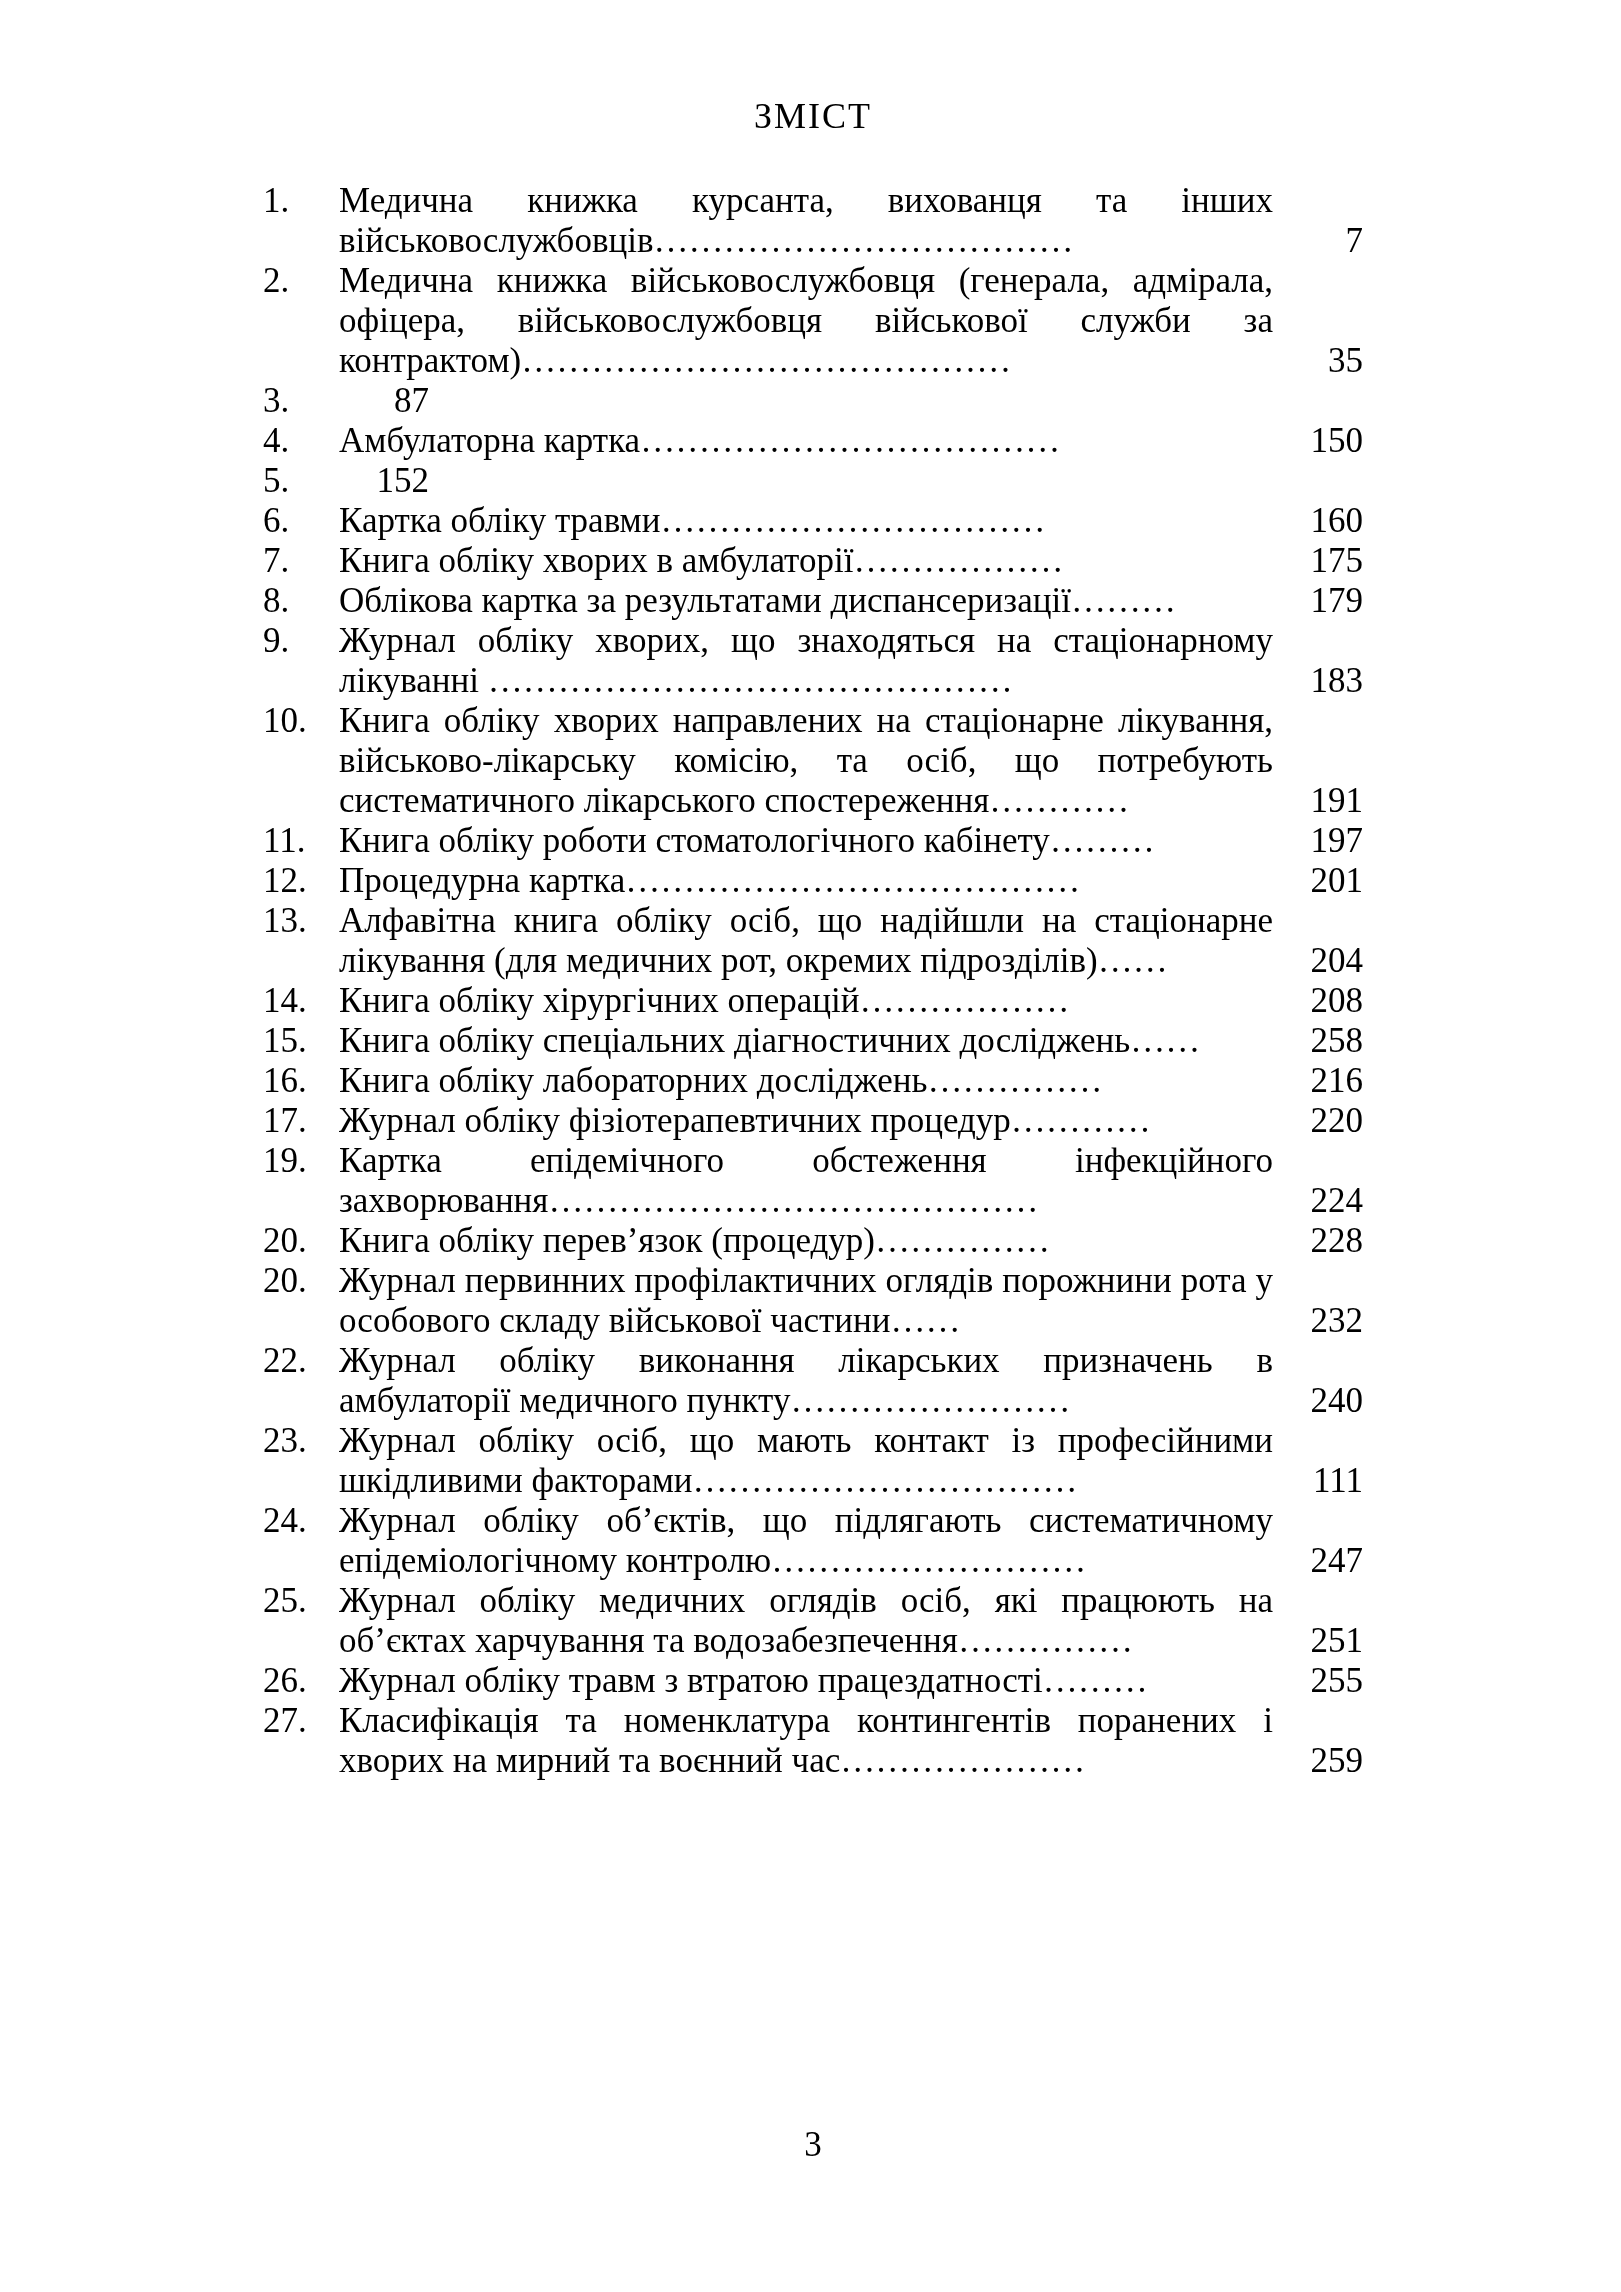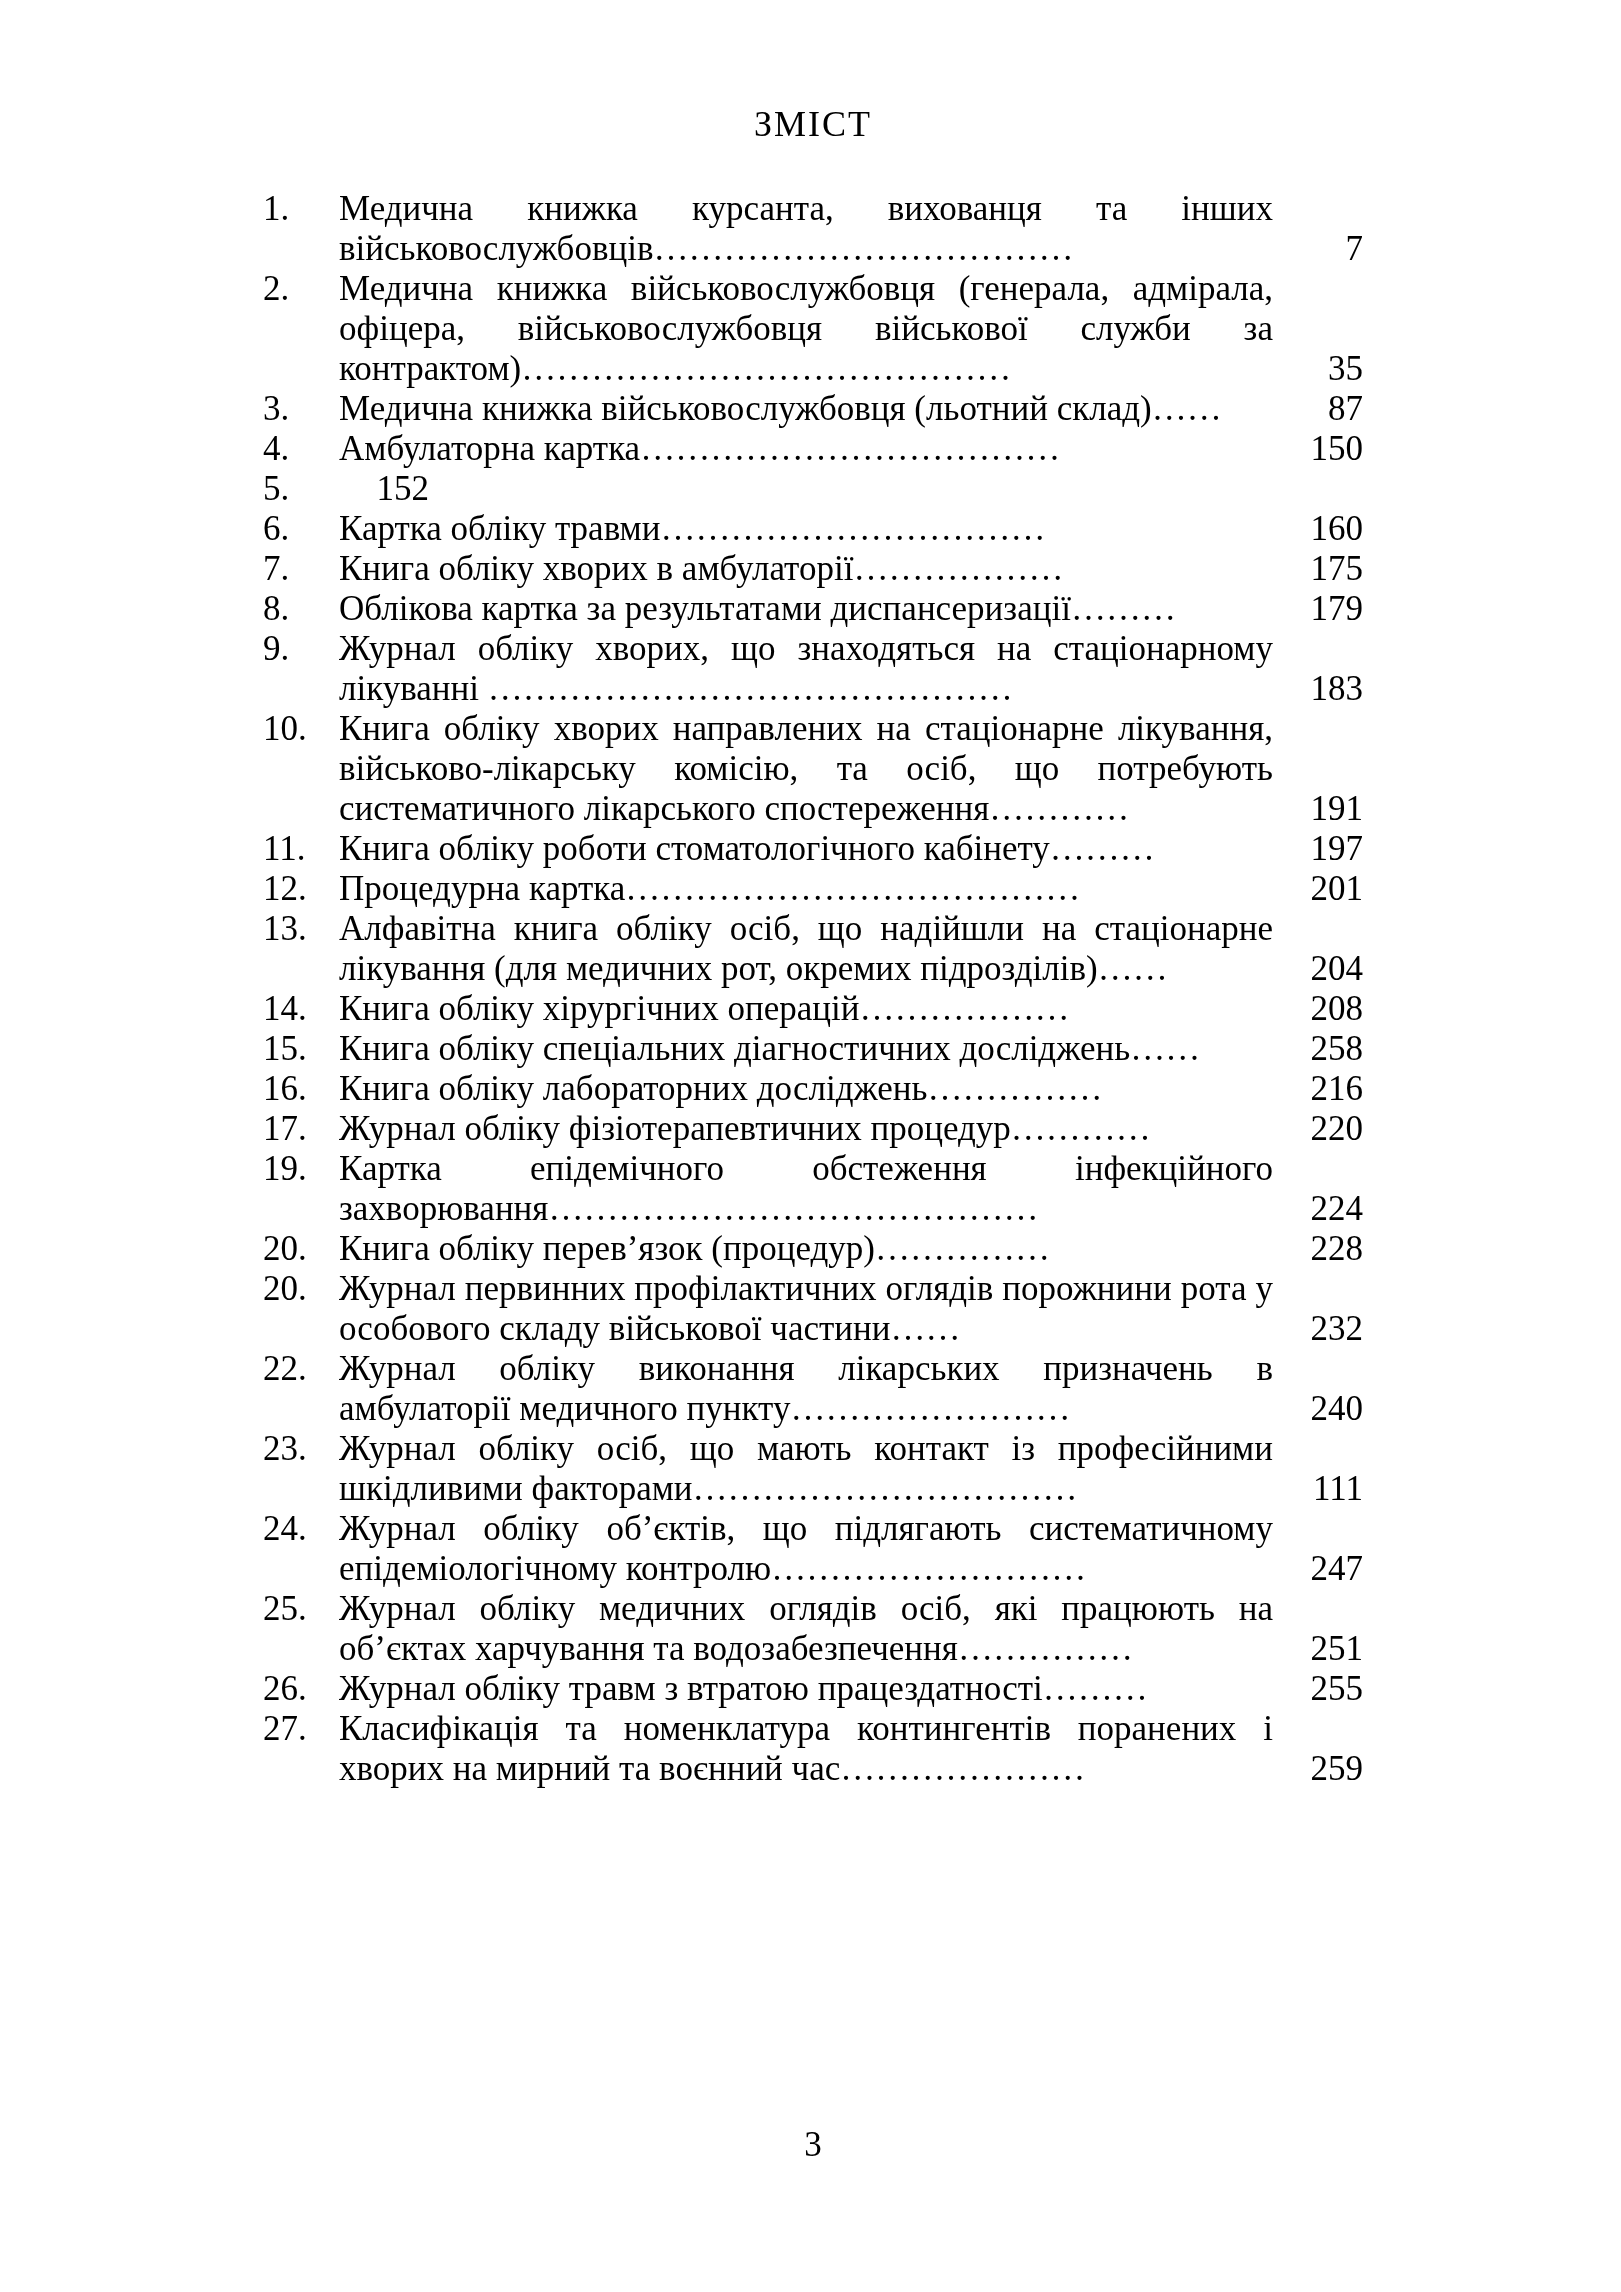--- a/index.html
+++ b/index.html
@@ -16,21 +16,21 @@
     overflow: hidden;
   }
   .page {
     position: absolute;
     left: 263px;
     top: 0;
     width: 1100px;
     height: 2293px;
   }
   .title {
-    margin: 16px;
+    margin: 8px;
     padding-top: 88px;
     font-size: 36px;
     font-weight: normal;
     letter-spacing: 2px;
     text-align: center;
     line-height: 40px;
   }
   .toc {
     margin-top: 45px;
     font-size: 35px;
@@ -81,21 +81,20 @@
         <div class="text"><span>Медична книжка курсанта, вихованця та інших військовослужбовців</span><span class="dots">………………………………</span></div>
         <div class="pg">7</div>
       </div>
       <div class="entry">
         <div class="num">2.</div>
         <div class="text"><span>Медична книжка військовослужбовця (генерала, адмірала, офіцера, військовослужбовця військової служби за контрактом)</span><span class="dots">……………………………………</span></div>
         <div class="pg">35</div>
       </div>
       <div class="entry">
         <div class="num">3.</div>
-        <div class="text"><span>Медична книжка військовослужбовця (льотний склад)</span><span class="dots">……</span></div>
         <div class="pg">87</div>
       </div>
       <div class="entry">
         <div class="num">4.</div>
         <div class="text"><span>Амбулаторна картка</span><span class="dots">………………………………</span></div>
         <div class="pg">150</div>
       </div>
       <div class="entry">
         <div class="num">5.</div>
         <div class="pg">152</div>

